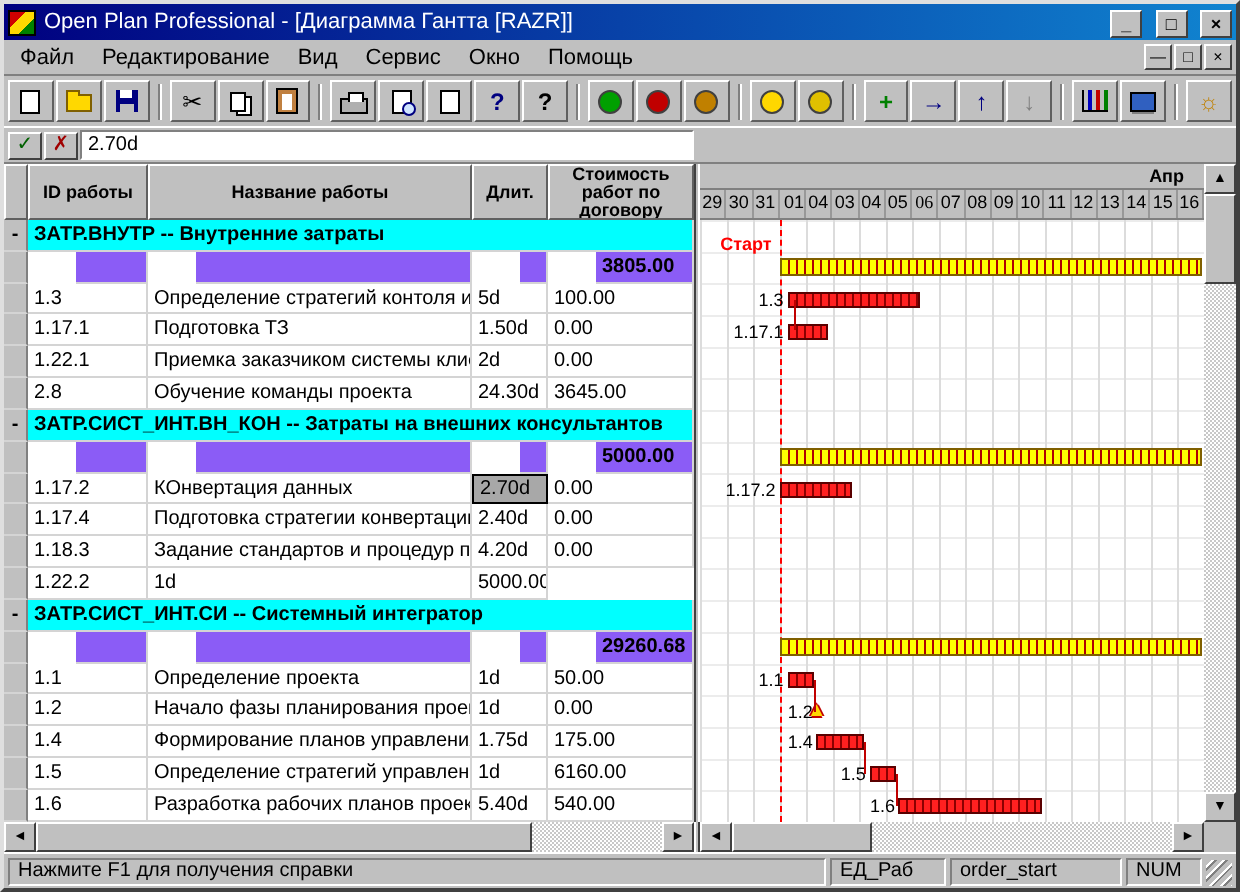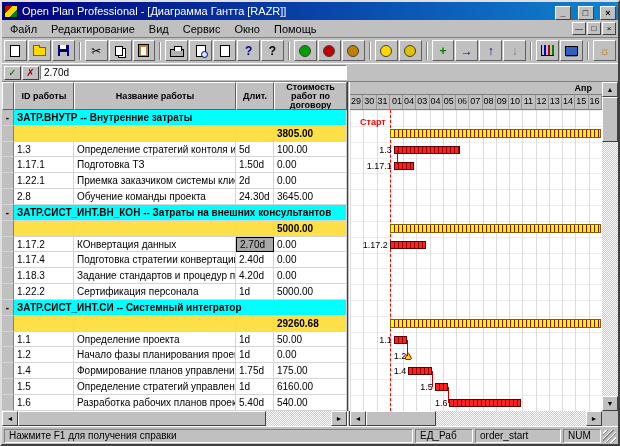--- a/index.html
+++ b/index.html
@@ -73,21 +73,21 @@
   .th { background:#c0c0c0; border:1px solid; border-color:#fff #606060 #606060 #fff;
     font-size:9px; font-weight:bold; display:flex; align-items:center; justify-content:center;
     text-align:center; line-height:9px; padding:0 1px; overflow:hidden; }
   #table-rows { flex:1; overflow:hidden; background:#fff; }
   .trow { display:grid; grid-template-columns:12px 60px 162px 38px 73px; height:15.84px; }
   .cell { font-size:10px; line-height:15px; padding-left:3px; border-right:1px solid #d4d4d4;
     border-bottom:1px solid #d4d4d4; overflow:hidden; white-space:nowrap; background:#fff; }
   .cell.marker { background:#c0c0c0; border-right:1px solid #808080; text-align:center;
     padding-left:0; font-weight:bold; }
   .trow.section .cell.sectxt { background:#00ffff; font-weight:bold; grid-column:2 / 6; }
-  .cell.cy { background:#fde047; }
+  .cell.cy { background:#8b5cf6;margin-left:24px; }
   .cost-bold { font-weight:bold; }
   .selcell { background:#a8a8a8; border:1px solid #000; line-height:13px; }
   .vsplit { width:3px; background:#c0c0c0; border-left:1px solid #404040; border-right:1px solid #fff; }
 
   
   #gantt-pane { width:252px; display:flex; flex-direction:column; overflow:hidden; background:#bef264; }
   #gantt-head { height:28px; background:#c0c0c0; border-bottom:1px solid #808080; }
   .gmonth { height:13px; font-size:9px; font-weight:bold; text-align:right; padding-right:10px;
     line-height:12px; border-bottom:1px solid #808080; }
   #gantt-days { display:flex; height:14px; }
@@ -324,21 +324,20 @@
           <div class="trow task">
             <div class="cell marker"></div>
             <div class="cell">1.18.3</div>
             <div class="cell">Задание стандартов и процедур по д</div>
             <div class="cell">4.20d</div>
             <div class="cell">0.00</div>
           </div>
           <div class="trow task">
             <div class="cell marker"></div>
             <div class="cell">1.22.2</div>
-            <div class="cell">Сертификация персонала</div>
             <div class="cell">1d</div>
             <div class="cell">5000.00</div>
           </div>
           <div class="trow section">
             <div class="cell marker">-</div>
             <div class="cell sectxt">ЗАТР.СИСТ_ИНТ.СИ -- Системный интегратор</div>
           </div>
           <div class="trow costrow">
             <div class="cell marker"></div>
             <div class="cell cy"></div>

